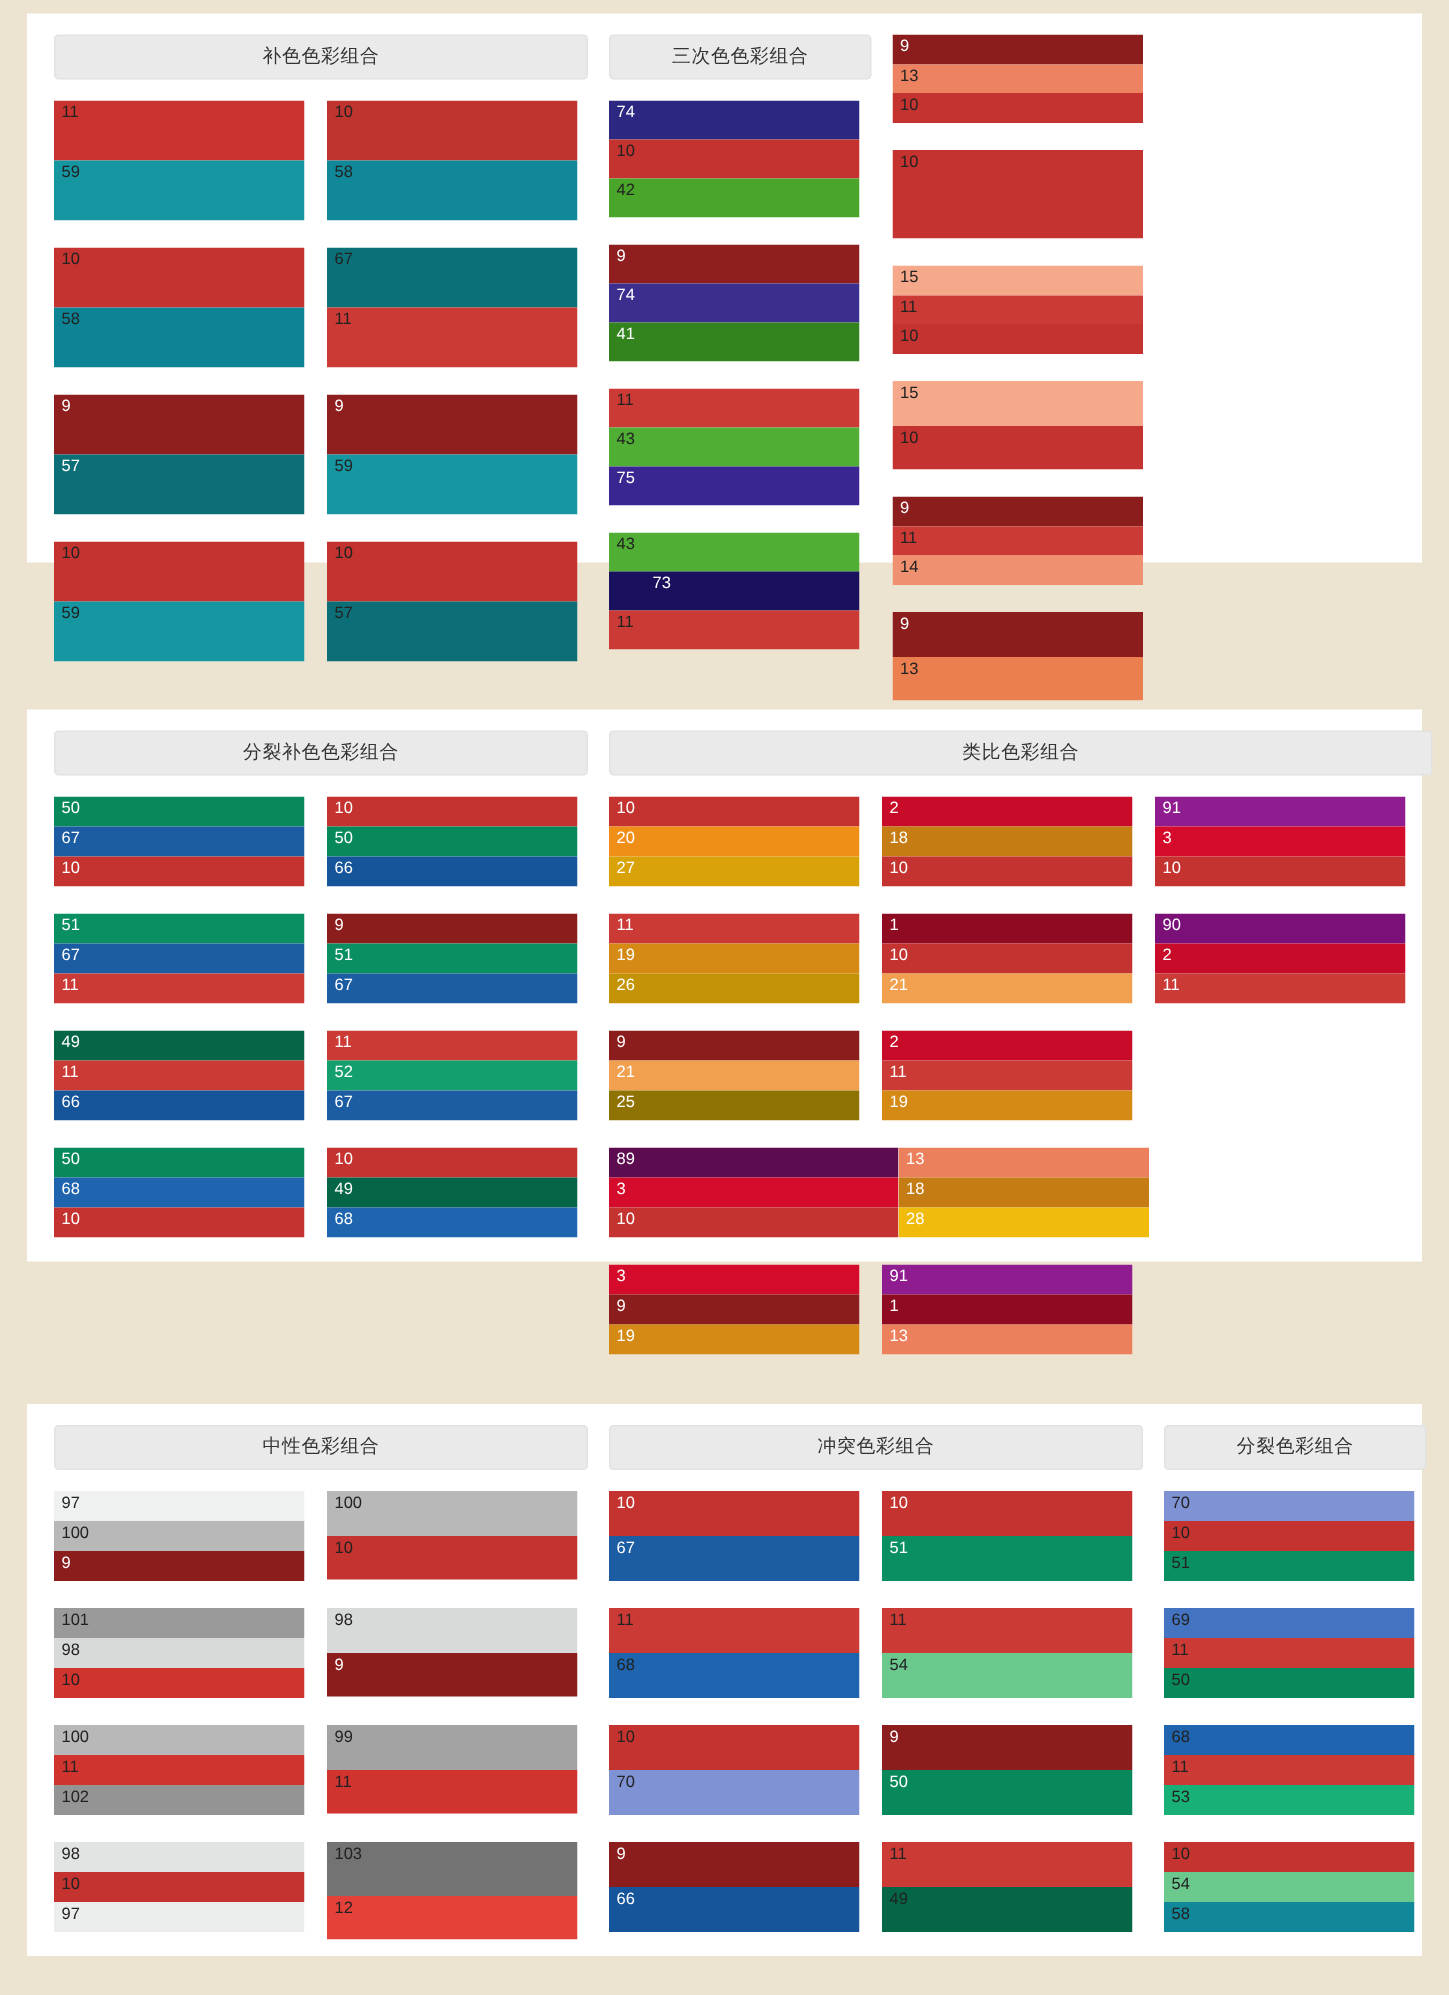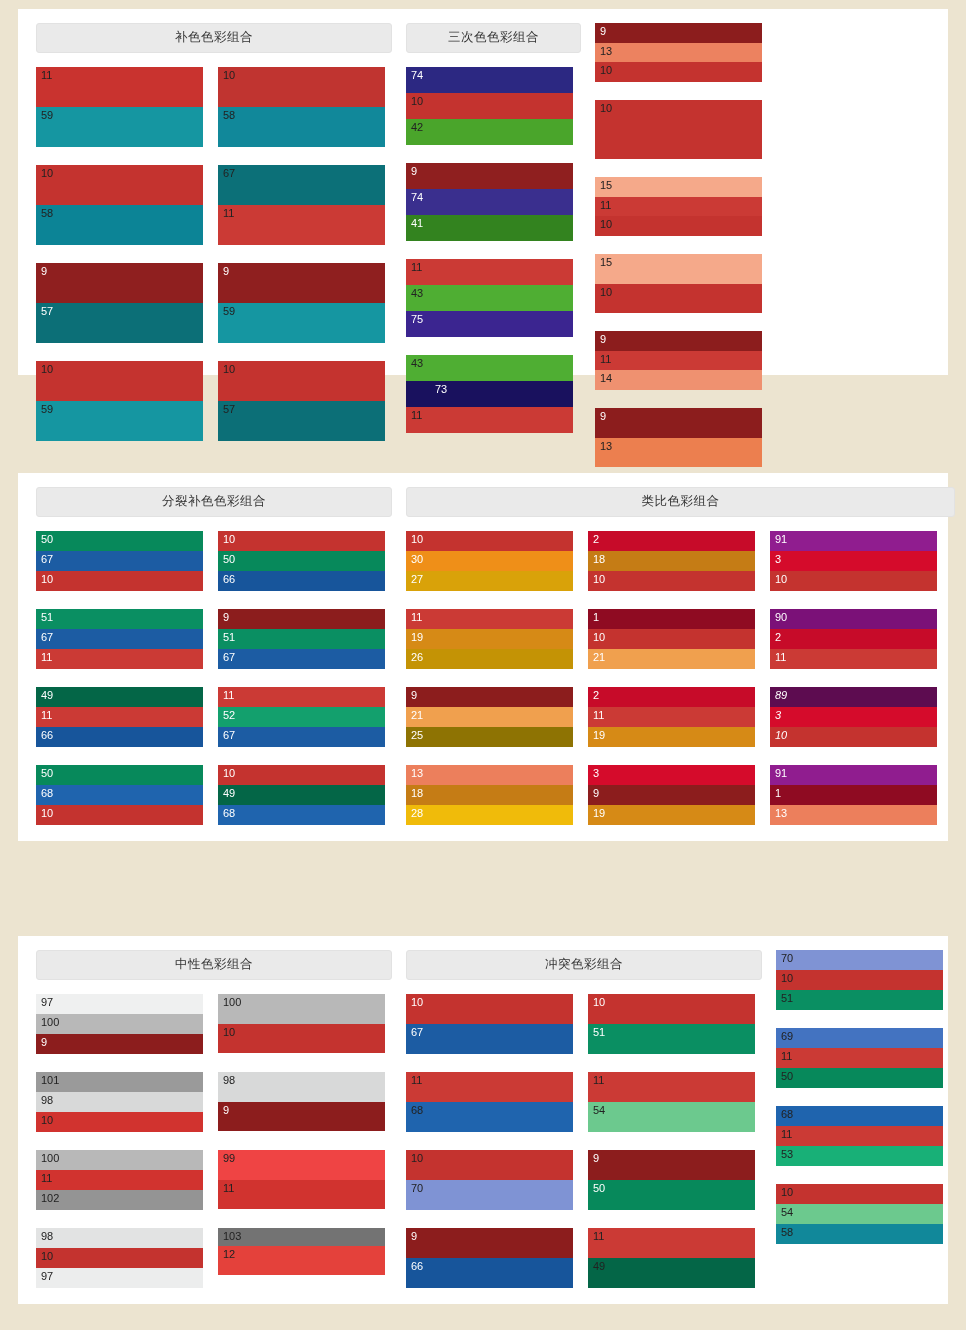--- a/index.html
+++ b/index.html
@@ -371,21 +371,21 @@
             </div>
           </div>
           <div class="group" style="width: 549px;">
             <div class="group-title" style="width: 549px;">类比色彩组合</div>
             <div class="swatch-grid">
               <div class="combo" style="width: 167px;">
                 <div class="band" style="background: rgb(196, 51, 47); height: 20px;">
                   <span class="band-label" style="color: rgb(255, 255, 255);">10</span>
                 </div>
                 <div class="band" style="background: rgb(239, 143, 24); height: 20px;">
-                  <span class="band-label" style="color: rgb(255, 255, 255);">30</span>
+                  <span class="band-label" style="color: rgb(255, 255, 255);">20</span>
                 </div>
                 <div class="band" style="background: rgb(217, 162, 9); height: 20px;">
                   <span class="band-label" style="color: rgb(255, 255, 255);">27</span>
                 </div>
               </div>
               <div class="combo" style="width: 167px;">
                 <div class="band" style="background: rgb(199, 11, 41); height: 20px;">
                   <span class="band-label" style="color: rgb(255, 255, 255);">2</span>
                 </div>
                 <div class="band" style="background: rgb(197, 124, 21); height: 20px;">
@@ -454,21 +454,21 @@
                 <div class="band" style="background: rgb(199, 11, 41); height: 20px;">
                   <span class="band-label" style="color: rgb(255, 255, 255);">2</span>
                 </div>
                 <div class="band" style="background: rgb(203, 58, 53); height: 20px;">
                   <span class="band-label" style="color: rgb(255, 255, 255);">11</span>
                 </div>
                 <div class="band" style="background: rgb(214, 138, 22); height: 20px;">
                   <span class="band-label" style="color: rgb(255, 255, 255);">19</span>
                 </div>
               </div>
-              <div class="combo last-col" style="width: 167px; font-style: italic;">
+              <div class="combo last-col" style="width: 193px;">
                 <div class="band" style="background: rgb(93, 12, 80); height: 20px;">
                   <span class="band-label" style="color: rgb(255, 255, 255);">89</span>
                 </div>
                 <div class="band" style="background: rgb(213, 11, 43); height: 20px;">
                   <span class="band-label" style="color: rgb(255, 255, 255);">3</span>
                 </div>
                 <div class="band" style="background: rgb(196, 51, 47); height: 20px;">
                   <span class="band-label" style="color: rgb(255, 255, 255);">10</span>
                 </div>
               </div>
@@ -557,40 +557,40 @@
                   <span class="band-label" style="color: rgb(34, 34, 34);">100</span>
                 </div>
                 <div class="band" style="background: rgb(209, 51, 47); height: 20px;">
                   <span class="band-label" style="color: rgb(34, 34, 34);">11</span>
                 </div>
                 <div class="band" style="background: rgb(148, 148, 148); height: 20px;">
                   <span class="band-label" style="color: rgb(34, 34, 34); text-align: right;">102</span>
                 </div>
               </div>
               <div class="combo last-col" style="width: 167px;">
-                <div class="band" style="background: #ef4444; height: 30px; padding-left: 24px;">
+                <div class="band" style="background: #a3a3a3; height: 30px; padding-left: 24px;">
                   <span class="band-label" style="color: rgb(34, 34, 34);">99</span>
                 </div>
                 <div class="band" style="background: rgb(209, 51, 47); height: 29px;">
                   <span class="band-label" style="color: rgb(34, 34, 34);">11</span>
                 </div>
               </div>
               <div class="combo" style="width: 167px;">
                 <div class="band" style="background: rgb(226, 227, 227); height: 20px;">
                   <span class="band-label" style="color: rgb(34, 34, 34);">98</span>
                 </div>
                 <div class="band" style="background: rgb(196, 51, 47); height: 20px;">
                   <span class="band-label" style="color: rgb(34, 34, 34);">10</span>
                 </div>
                 <div class="band" style="background: rgb(236, 237, 237); height: 20px;">
                   <span class="band-label" style="color: rgb(34, 34, 34);">97</span>
                 </div>
               </div>
               <div class="combo last-col" style="width: 167px;">
-                <div class="band" style="background: rgb(115, 115, 115); height: 18px;">
+                <div class="band" style="background: rgb(115, 115, 115); height: 36px;">
                   <span class="band-label" style="color: rgb(34, 34, 34);">103</span>
                 </div>
                 <div class="band" style="background: rgb(228, 65, 59); height: 29px;">
                   <span class="band-label" style="color: rgb(34, 34, 34);">12</span>
                 </div>
               </div>
             </div>
           </div>
           <div class="group" style="width: 356px;">
             <div class="group-title" style="width: 356px;">冲突色彩组合</div>
@@ -655,20 +655,21 @@
                 <div class="band" style="background: rgb(203, 58, 53); height: 30px;">
                   <span class="band-label" style="color: rgb(34, 34, 34);">11</span>
                 </div>
                 <div class="band" style="background: rgb(4, 102, 71); height: 30px;">
                   <span class="band-label" style="color: rgb(34, 34, 34);">49</span>
                 </div>
               </div>
             </div>
           </div>
           <div class="group" style="width: 175px;">
+            <div class="group-title" style="width: 175px;">分裂色彩组合</div>
             <div class="swatch-grid">
               <div class="combo last-col" style="width: 167px;">
                 <div class="band" style="background: rgb(127, 147, 212); height: 20px;">
                   <span class="band-label" style="color: rgb(34, 34, 34);">70</span>
                 </div>
                 <div class="band" style="background: rgb(196, 51, 47); height: 20px;">
                   <span class="band-label" style="color: rgb(34, 34, 34);">10</span>
                 </div>
                 <div class="band" style="background: rgb(10, 143, 98); height: 20px;">
                   <span class="band-label" style="color: rgb(34, 34, 34);">51</span>

